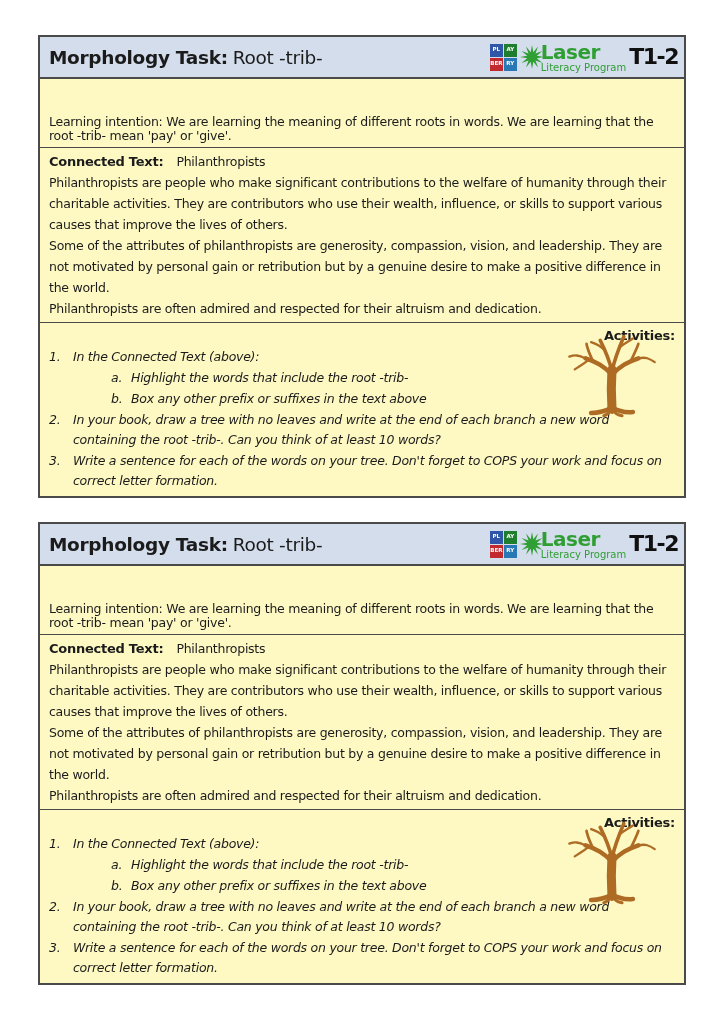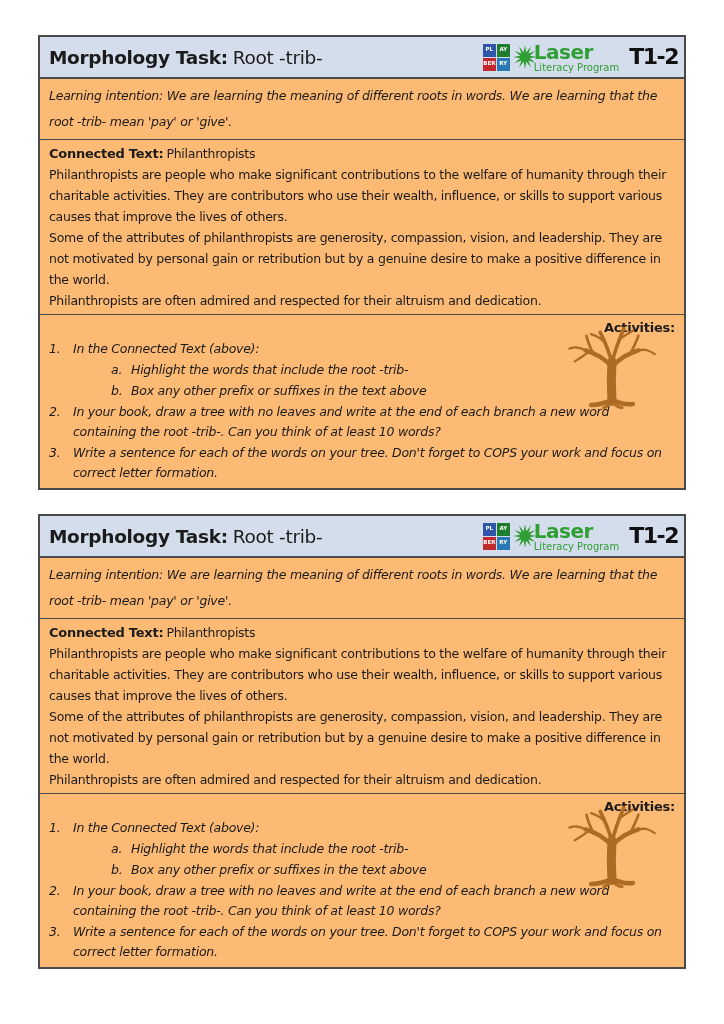--- a/index.html
+++ b/index.html
@@ -1,43 +1,43 @@
 <!DOCTYPE html>
 <html><head>
 <meta charset="utf-8">
 <style>
   * { box-sizing: border-box; margin: 0; padding: 0; }
   html, body { width: 724px; height: 1024px; background: #ffffff; }
   body { font-family: "DejaVu Sans", sans-serif; color: #1b1b1b; overflow: hidden; }
   .page { padding: 35px 38px 0 38px; height: 1024px; }
 
-  .card { width: 648px; border: 2px solid #4a4a4a; background: #fdba74; margin-bottom: 24px; }
+  .card { width: 648px; border: 2px solid #4a4a4a; background: #fef9c3; margin-bottom: 24px; }
 
   .card-head {
     display: flex; justify-content: space-between; align-items: center;
     background: #d4ddec; border-bottom: 2px solid #4a4a4a;
     height: 42px; padding: 2px 6px 2px 9px;
   }
   .title { font-size: 18.5px; font-weight: normal; white-space: nowrap; letter-spacing: -0.3px; }
   .title b { font-weight: bold; margin-right: 5px; }
 
   .logo { display: flex; align-items: center; }
   .puzzle { display: grid; grid-template-columns: 13px 13px; grid-template-rows: 13px 13px; gap: 1px; margin-right: 3px; }
   .pz { display: flex; align-items: center; justify-content: center; color: #fff; font-size: 5.5px; font-weight: bold; line-height: 1; }
   .pz1 { background: #2f56a8; } .pz2 { background: #1e7e2e; } .pz3 { background: #c2292f; } .pz4 { background: #2878b5; }
   .star-svg { margin-right: -3px; display: block; }
-  .laser-stack { display: flex; flex-direction: column; line-height: 1; margin-right: 10px; }
+  .laser-stack { display: flex; flex-direction: column; line-height: 1; margin-right: 3px; }
   .laser-name { color: #2f9e33; font-size: 20px; font-weight: bold; letter-spacing: -0.5px; }
   .laser-sub { color: #2f9e33; font-size: 10px; margin-top: 1px; white-space: nowrap; }
   .term-tag { font-size: 22px; font-weight: bold; letter-spacing: -1.5px; color: #101010; line-height: 1; }
 
   .row { padding: 3px 9px; border-bottom: 1.5px solid #4a4a4a; font-size: 12.5px; letter-spacing: -0.25px; }
-  .li-row { font-style: italic; line-height: 26px; padding-top: 4px; padding-bottom: 4px; }
+  .li-row { line-height: 14px; padding-top: 4px; padding-bottom: 4px; margin-top: 32px; }
   .ct-row { line-height: 21px; }
-  .ct-label { font-weight: bold; font-size: 13px; margin-right: 3px; }
+  .ct-label { font-weight: bold; font-size: 13px; margin-right: 13px; }
   .paragraph { }
 
   .act-row { position: relative; padding: 3px 9px 5px 9px; font-size: 12.5px; line-height: 20px; letter-spacing: -0.25px; }
   .act-label { font-weight: bold; font-size: 13px; text-align: right; }
   .item { display: flex; font-style: italic; margin-top: 1px; }
   .item .num { width: 24px; flex: none; }
   .item .itext { flex: 1; }
   .sub-item { margin-left: 62px; }
   .sub-item .num { width: 20px; }
   .tree-svg { position: absolute; top: 4px; right: 22px; display: block; }

